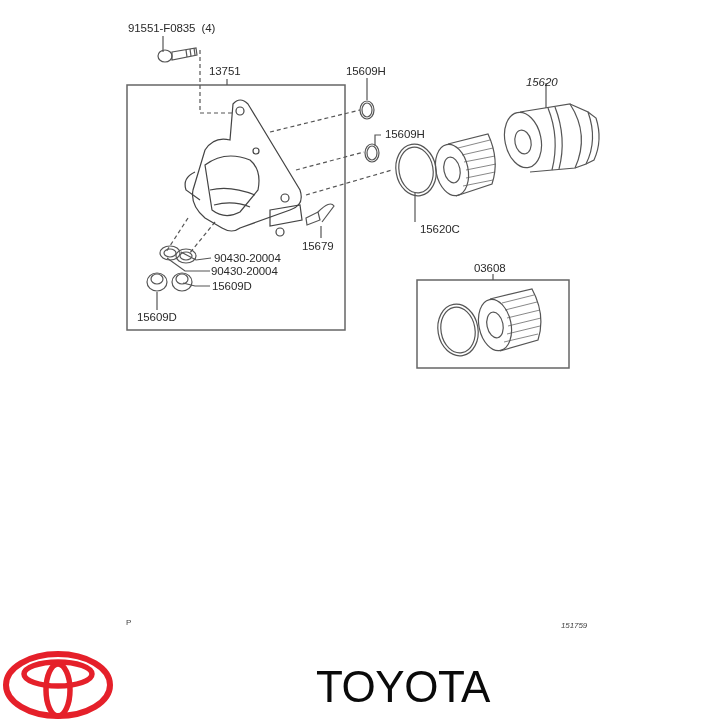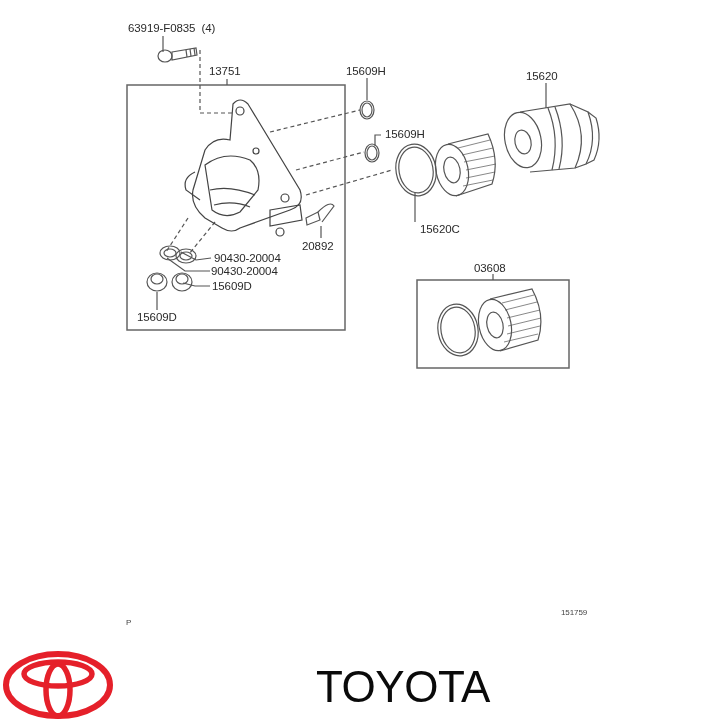--- a/index.html
+++ b/index.html
@@ -127,36 +127,36 @@
         <line x1="507" y1="318" x2="540" y2="310"></line>
           <line x1="508" y1="326" x2="541" y2="318"></line>
         <line x1="507" y1="334" x2="540" y2="326"></line>
           <line x1="504" y1="342" x2="538" y2="334"></line>
       </g>
     </g>
   </g>
 </svg>
 
 <span class="lbl" style="left:128px;top:22px;">
-  <span>63919-F0835</span>&nbsp;&nbsp;<span>(4)</span>
+  <span>91551-F0835</span>&nbsp;&nbsp;<span>(4)</span>
 </span>
 <span class="lbl" style="left:209px;top:65px;">13751</span>
 <span class="lbl" style="left:346px;top:65px;">15609H</span>
 <span class="lbl" style="left:385px;top:128px;">15609H</span>
-<span class="lbl" style="left:526px;top:70px;">15620</span>
+<span class="lbl" style="left:526px;top:76px;font-style:italic;">15620</span>
 <span class="lbl" style="left:420px;top:223px;">15620C</span>
-<span class="lbl" style="left:302px;top:240px;">20892</span>
+<span class="lbl" style="left:302px;top:240px;">15679</span>
 <span class="lbl" style="left:214px;top:252px;">90430-20004</span>
 <span class="lbl" style="left:211px;top:265px;">90430-20004</span>
 <span class="lbl" style="left:212px;top:280px;">15609D</span>
 <span class="lbl" style="left:137px;top:311px;">15609D</span>
 <span class="lbl" style="left:474px;top:262px;">03608</span>
 
 <span class="lbl tiny" style="left:126px;top:618px;">P</span>
-<span class="lbl tiny" style="left:561px;top:608px;">151759</span>
+<span class="lbl tiny" style="left:561px;top:621px;font-style:italic;">151759</span>
 
 <svg class="logo" width="112" height="70" viewBox="0 0 112 70">
   <g fill="none" stroke="#e5202a">
     <ellipse cx="56" cy="35" rx="52" ry="31" stroke-width="6"></ellipse>
     <ellipse cx="56" cy="40" rx="12" ry="26" stroke-width="5.5"></ellipse>
     <ellipse cx="56" cy="24" rx="34" ry="12" stroke-width="5.5"></ellipse>
   </g>
 </svg>
 
 <div class="brand">TOYOTA 04152YZZA6</div>

